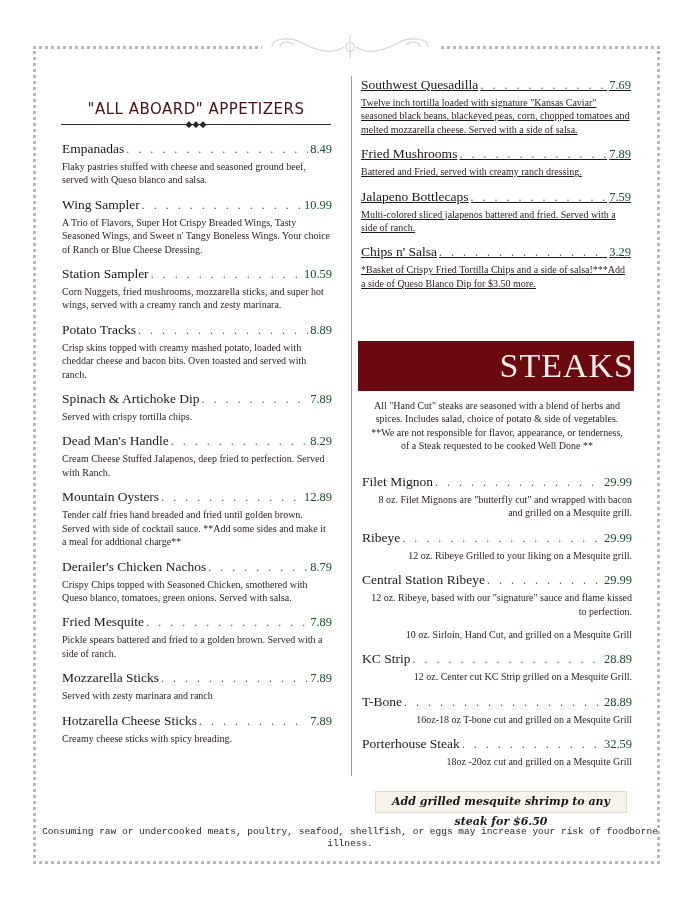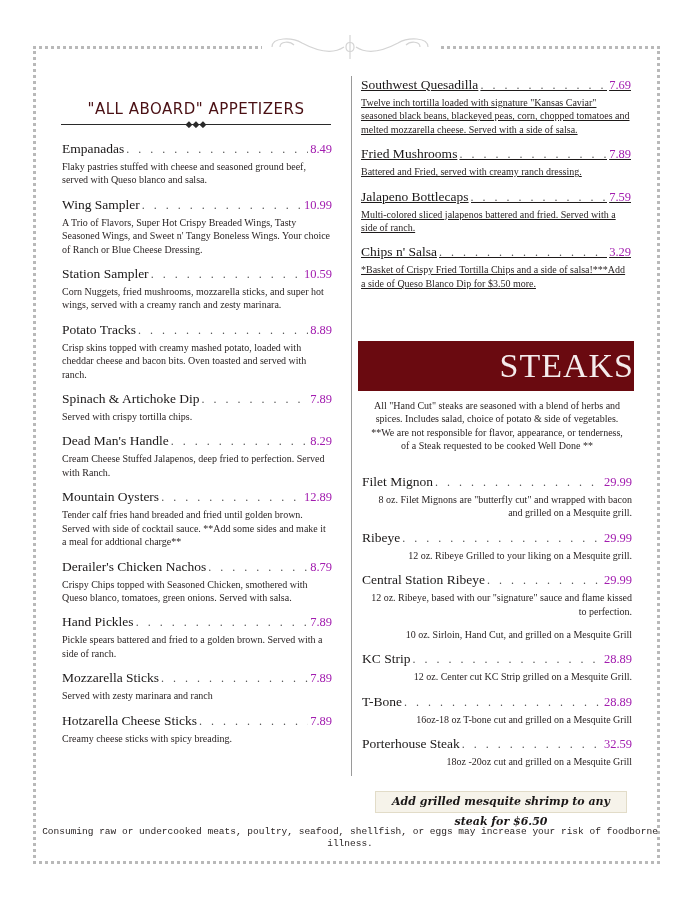--- a/index.html
+++ b/index.html
@@ -37,21 +37,21 @@
     .col { position: absolute; }
     .col-left { left: 62px; top: 141px; width: 270px; }
     .col-right-top { left: 361px; top: 77px; width: 270px; text-decoration: underline; }
     .col-right-steaks { left: 362px; top: 474px; width: 270px; text-align: right; }
 
     .item { margin-bottom: 10px; }
     .item-head { display: flex; align-items: baseline; font-family: "Liberation Serif", serif; font-size: 13.5px; line-height: 16px; color: #1b1818; }
     .item-name { white-space: nowrap; }
     .leader { flex: 1; overflow: hidden; white-space: nowrap; margin: 0 2px; color: #555; font-size: 12px; letter-spacing: 3px; }
     .leader::after { content: ". . . . . . . . . . . . . . . . . . . . . . . . . . . . . . . . . . . . . . . . . ."; }
-    .item-price { white-space: nowrap; color: #a21caf; font-size: 12.5px; }
+    .item-price { white-space: nowrap; color: #14532d; font-size: 12.5px; }
     .item-desc { font-family: "Liberation Serif", serif; font-size: 10px; line-height: 13.4px; color: #2b2525; margin-top: 3px; }
 
     .steaks-banner {
       position: absolute; left: 358px; top: 341px; width: 276px; height: 50px;
       background: #6a0a10; color: #f5ecec; text-align: right;
       font-family: "Liberation Serif", serif; font-size: 34px; line-height: 50px; letter-spacing: 1px;
     }
     .steaks-note {
       position: absolute; left: 366px; top: 399px; width: 262px; text-align: center;
       font-family: "Liberation Serif", serif; font-size: 10px; line-height: 13.4px; color: #2b2525;
@@ -150,21 +150,21 @@
   <div class="item">
       <div class="item-head">
         <span class="item-name">Derailer's Chicken Nachos</span>
         <span class="leader"></span>
         <span class="item-price">8.79</span>
       </div>
       <div class="item-desc">Crispy Chips topped with Seasoned Chicken, smothered with Queso blanco, tomatoes, green onions. Served with salsa.</div>
     </div>
   <div class="item">
       <div class="item-head">
-        <span class="item-name">Hand Pickles</span>
+        <span class="item-name">Fried Mesquite</span>
         <span class="leader"></span>
         <span class="item-price">7.89</span>
       </div>
       <div class="item-desc">Pickle spears battered and fried to a golden brown. Served with a side of ranch.</div>
     </div>
   <div class="item">
       <div class="item-head">
         <span class="item-name">Mozzarella Sticks</span>
         <span class="leader"></span>
         <span class="item-price">7.89</span>

